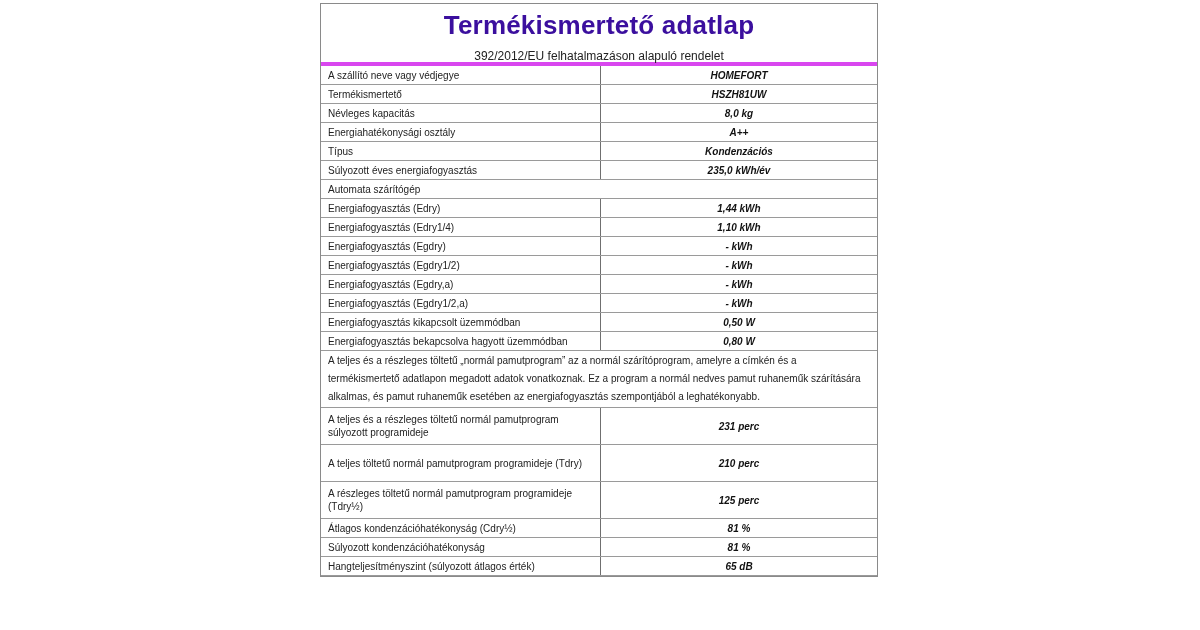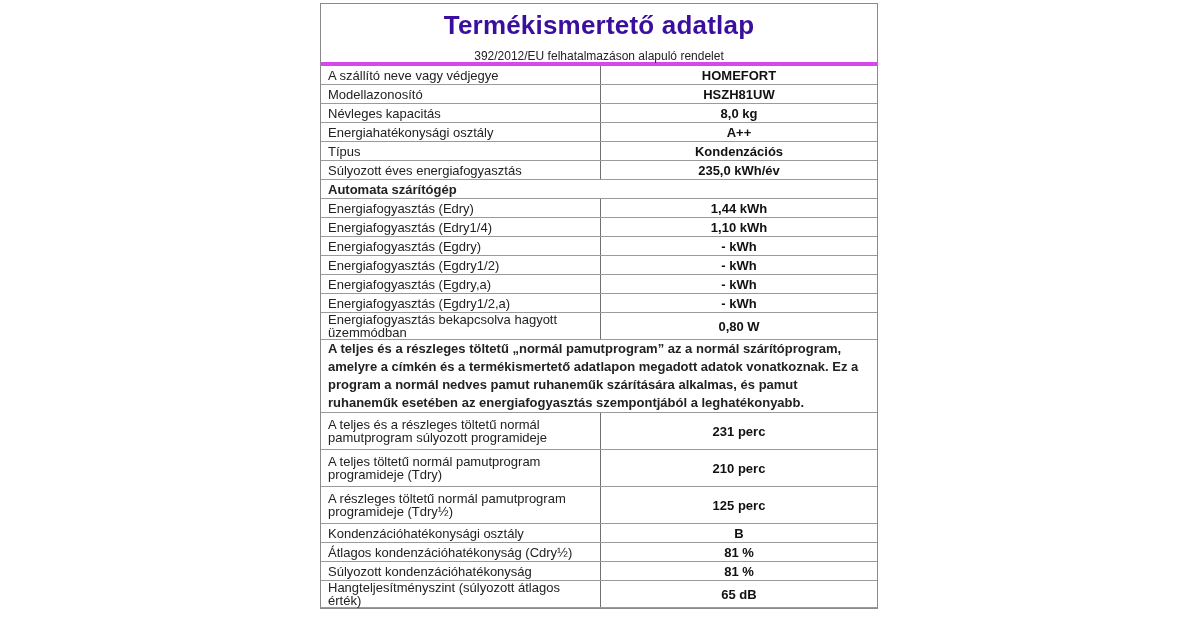--- a/index.html
+++ b/index.html
@@ -39,30 +39,30 @@
       font-size: 12px;
       color: #222;
       margin-top: 9px;
     }
     table {
       width: 100%;
       border-collapse: collapse;
       table-layout: fixed;
     }
     td {
-      font-size: 13px;
+      font-size: 10px;
       border-bottom: 1px solid #9a9a9a;
       padding: 0 7px;
       height: 18px;
       vertical-align: middle;
       line-height: 13px;
     }
     td.label { width: 265px; border-right: 1px solid #6f6f6f; color: #222; }
-    td.value { text-align: center; font-weight: bold; color: #111; }
-    td.full { color: #222; font-weight: bold; }
+    td.value { text-align: center; font-weight: bold; color: #111; font-style: italic; }
+    td.full { color: #222; }
     tr.tall td { height: 36px; }
     tr.para td { height: 56px; line-height: 18px; }
     .outer-bottom { border-bottom: 1px solid #8a8a8a; }
   </style>
 </head>
 <body>
 
 <div class="sheet outer-bottom">
   <div class="header">
     <div class="title">Termékismertető adatlap</div>
@@ -70,21 +70,21 @@
   </div>
 
   <table>
     <tbody>
 
       <tr>
           <td class="label">A szállító neve vagy védjegye</td>
           <td class="value">HOMEFORT</td>
         </tr>
       <tr>
-          <td class="label">Modellazonosító</td>
+          <td class="label">Termékismertető</td>
           <td class="value">HSZH81UW</td>
         </tr>
       <tr>
           <td class="label">Névleges kapacitás</td>
           <td class="value">8,0 kg</td>
         </tr>
       <tr>
           <td class="label">Energiahatékonysági osztály</td>
           <td class="value">A++</td>
         </tr>
@@ -119,20 +119,24 @@
         </tr>
       <tr>
           <td class="label">Energiafogyasztás (Egdry,a)</td>
           <td class="value">- kWh</td>
         </tr>
       <tr>
           <td class="label">Energiafogyasztás (Egdry1/2,a)</td>
           <td class="value">- kWh</td>
         </tr>
       <tr>
+          <td class="label">Energiafogyasztás kikapcsolt üzemmódban</td>
+          <td class="value">0,50 W</td>
+        </tr>
+      <tr>
           <td class="label">Energiafogyasztás bekapcsolva hagyott üzemmódban</td>
           <td class="value">0,80 W</td>
         </tr>
 
       <tr class="para">
           <td class="full" colspan="2">A teljes és a részleges töltetű „normál pamutprogram” az a normál szárítóprogram, amelyre a címkén és a termékismertető adatlapon megadott adatok vonatkoznak. Ez a program a normál nedves pamut ruhaneműk szárítására alkalmas, és pamut ruhaneműk esetében az energiafogyasztás szempontjából a leghatékonyabb.</td>
         </tr>
 
       <tr class="tall">
           <td class="label">A teljes és a részleges töltetű normál pamutprogram súlyozott programideje</td>
@@ -141,24 +145,20 @@
       <tr class="tall">
           <td class="label">A teljes töltetű normál pamutprogram programideje (Tdry)</td>
           <td class="value">210 perc</td>
         </tr>
       <tr class="tall">
           <td class="label">A részleges töltetű normál pamutprogram programideje (Tdry½)</td>
           <td class="value">125 perc</td>
         </tr>
 
       <tr>
-          <td class="label">Kondenzációhatékonysági osztály</td>
-          <td class="value">B</td>
-        </tr>
-      <tr>
           <td class="label">Átlagos kondenzációhatékonyság (Cdry½)</td>
           <td class="value">81 %</td>
         </tr>
       <tr>
           <td class="label">Súlyozott kondenzációhatékonyság</td>
           <td class="value">81 %</td>
         </tr>
       <tr>
           <td class="label">Hangteljesítményszint (súlyozott átlagos érték)</td>
           <td class="value">65 dB</td>

